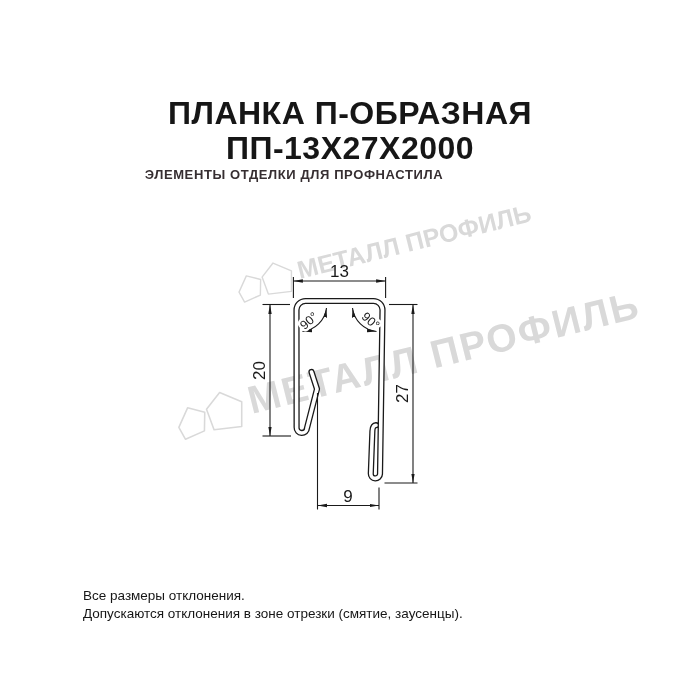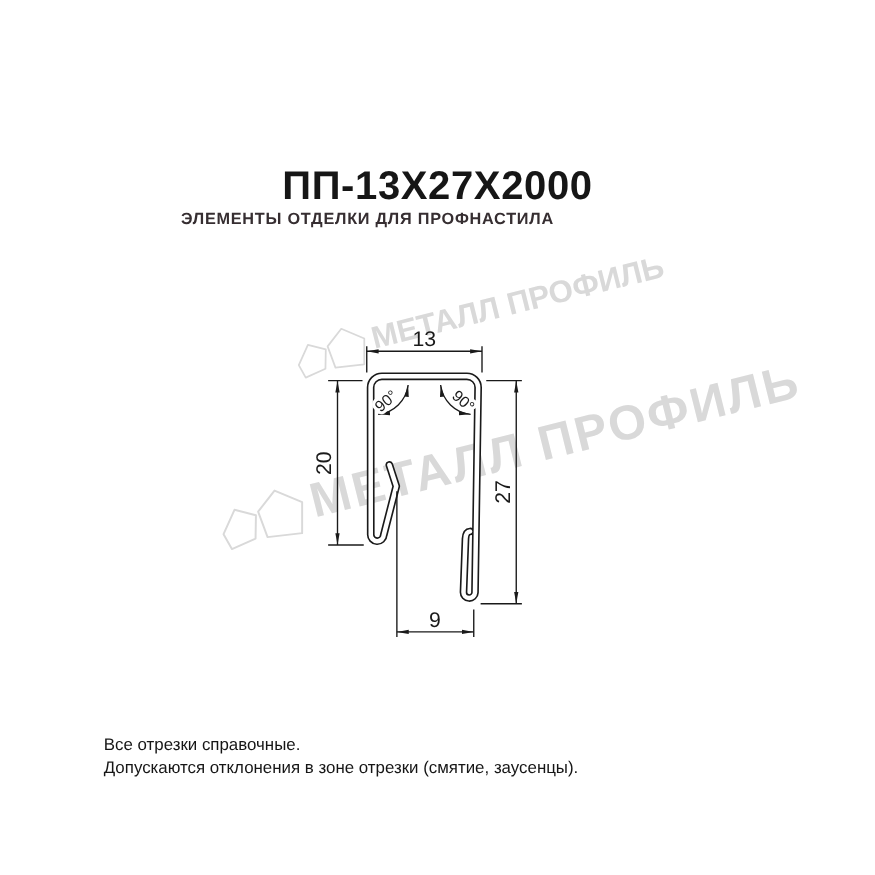--- a/index.html
+++ b/index.html
@@ -17,20 +17,21 @@
   svg text{font-family:"Liberation Sans",sans-serif;}
   .dim-text{font-size:17px;fill:#1a1a1a;}
   .angle-text{font-size:12.5px;fill:#1a1a1a;paint-order:stroke;stroke:#ffffff;stroke-width:5px;}
   .wm-text{font-weight:bold;fill:#d9d9d9;}
 </style>
 </head>
 <body>
 
 <div id="page">
 
+  <div id="title-line1" class="title-line">ПЛАНКА П-ОБРАЗНАЯ</div>
   <div id="title-line2" class="title-line">ПП-13Х27Х2000</div>
   <div id="subtitle">ЭЛЕМЕНТЫ ОТДЕЛКИ ДЛЯ ПРОФНАСТИЛА</div>
 
   <svg id="drawing-svg" width="700" height="700" viewBox="0 0 700 700">
     <defs>
       <marker id="arr" markerUnits="userSpaceOnUse" markerWidth="11" markerHeight="5" refX="9.5" refY="2.5" orient="auto-start-reverse">
         <path d="M0,0.8 L9.5,2.5 L0,4.2 Z" fill="#1a1a1a" stroke="none"></path>
       </marker>
     </defs>
 
@@ -97,17 +98,17 @@
 
       <g fill="none">
         <path d="M 352.5 308 A 27 27 0 0 0 376.5 331.5" marker-start="url(#arr)" marker-end="url(#arr)"></path>
         <text class="angle-text" x="370.5" y="325" text-anchor="middle" transform="rotate(41 370.5 321)">90°</text>
       </g>
 
     </g>
   </svg>
 
   <div id="footer">
-    <div>Все отрезки справочные.</div>
+    <div>Все размеры отклонения.</div>
     <div>Допускаются отклонения в зоне отрезки (смятие, заусенцы).</div>
   </div>
 
 </div>
 
 </body></html>

